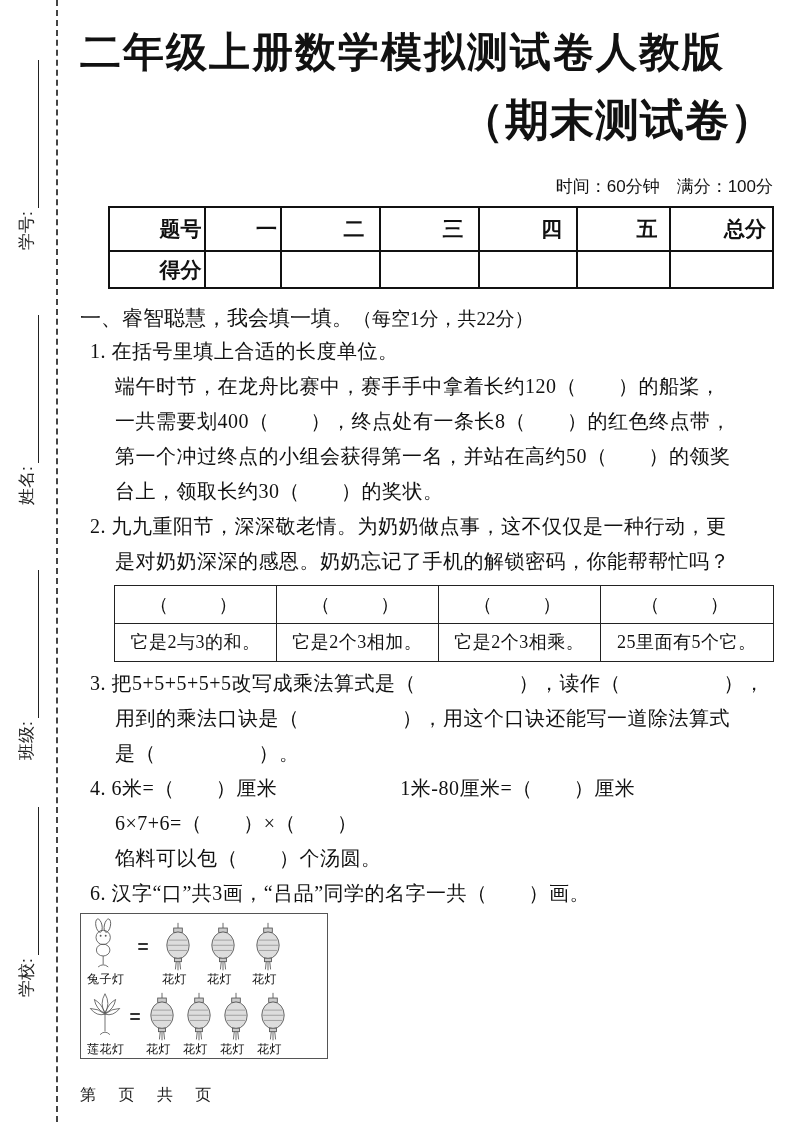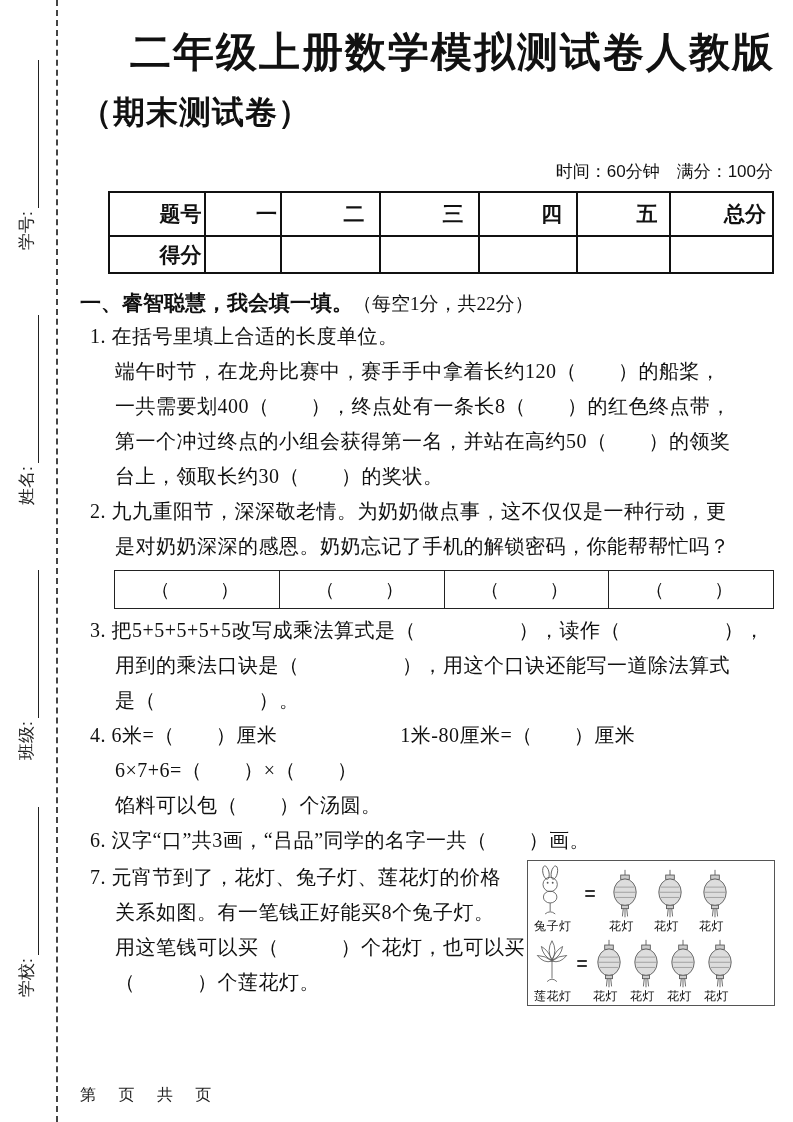--- a/index.html
+++ b/index.html
@@ -6,32 +6,32 @@
   .page{position:relative;width:793px;height:1122px;background:#fff;margin:0 auto;
         font-family:"Liberation Serif",serif;color:#111;overflow:hidden;}
   
   .seal-dash{position:absolute;left:56px;top:0;height:100%;width:0;border-left:2px dashed #444;}
   .seal-field{position:absolute;left:-69px;width:190px;height:26px;transform:rotate(-90deg);
               display:flex;align-items:flex-end;}
   .seal-label{font-family:"Liberation Sans",sans-serif;font-size:17px;line-height:24px;white-space:nowrap;color:#222;}
   .seal-line{flex:1;height:19px;border-bottom:1.6px solid #222;margin-left:3px;}
   
   .content{position:absolute;left:80px;top:0;width:695px;}
-  .title{margin-top:28px;text-align:right;font-family:"Liberation Sans",sans-serif;
+  .title{margin-top:28px;text-align:left;font-family:"Liberation Sans",sans-serif;
          font-weight:700;font-size:41px;letter-spacing:2px;line-height:1.2;}
-  .subtitle{margin-top:14px;text-align:left;font-family:"Liberation Sans",sans-serif;
-            font-weight:700;font-size:32px;letter-spacing:1px;}
+  .subtitle{margin-top:14px;text-align:right;font-family:"Liberation Sans",sans-serif;
+            font-weight:700;font-size:44px;letter-spacing:1px;}
   .meta{margin-top:25px;text-align:right;font-size:17px;font-family:"Liberation Sans",sans-serif;padding-right:2px;}
   table{border-collapse:collapse;}
   .score-table{margin:8px 0 0 28px;font-family:"Liberation Sans",sans-serif;}
   .score-table td{border:2px solid #111;text-align:center;font-weight:700;font-size:21px;padding-left:48px;}
   .score-table .r1 td{height:40px;}
   .score-table .r2 td{height:33px;text-align:center;}
   .sec-head{margin-top:14px;font-size:20px;line-height:30px;}
-  .sec-title{font-family:"Liberation Sans",sans-serif;font-weight:700;font-size:21px;}
+  .sec-title{font-family:"Liberation Sans",sans-serif;font-weight:400;font-size:21px;}
   .sec-note{font-size:19px;text-align:right;}
   .q{font-size:20px;line-height:35px;letter-spacing:0.5px;}
   .qline{padding-left:10px;white-space:nowrap;}
   .cont{padding-left:35px;}
   .clue-table{margin:6px 0 4px 34px;width:660px;}
   .clue-table td{border:1.6px solid #222;text-align:center;height:31px;font-size:18px;}
   .clue-table .blank-row td{font-size:19px;letter-spacing:4px;}
   
   .q7wrap{display:flex;margin-top:2px;}
   .q7text{flex:1;}
@@ -125,20 +125,26 @@
       <div class="qline">2. 九九重阳节，深深敬老情。为奶奶做点事，这不仅仅是一种行动，更</div>
       <div class="qline cont">是对奶奶深深的感恩。奶奶忘记了手机的解锁密码，你能帮帮忙吗？</div>
       <table class="clue-table">
         <tbody>
             <tr class="blank-row">
           <td>（　　）</td>
           <td>（　　）</td>
           <td>（　　）</td>
           <td>（　　）</td>
         </tr>
+        <tr>
+          <td>它是2与3的和。</td>
+          <td>它是2个3相加。</td>
+          <td>它是2个3相乘。</td>
+          <td>25里面有5个它。</td>
+        </tr>
       </tbody>
         </table>
     </div>
 
     <div class="q">
       <div class="qline">3. 把5+5+5+5+5改写成乘法算式是（　　　　　），读作（　　　　　），</div>
       <div class="qline cont">用到的乘法口诀是（　　　　　），用这个口诀还能写一道除法算式</div>
       <div class="qline cont">是（　　　　　）。</div>
     </div>
 
@@ -149,26 +155,20 @@
 
     <div class="q">
       <div class="qline cont">馅料可以包（　　）个汤圆。</div>
     </div>
 
     <div class="q">
       <div class="qline">6. 汉字“口”共3画，“吕品”同学的名字一共（　　）画。</div>
     </div>
 
     <div class="q q7wrap">
-      <div class="q7text">
-        <div class="qline">7. 元宵节到了，花灯、兔子灯、莲花灯的价格</div>
-        <div class="qline cont">关系如图。有一笔钱正好能买8个兔子灯。</div>
-        <div class="qline cont">用这笔钱可以买（　　　）个花灯，也可以买</div>
-        <div class="qline cont">（　　　）个莲花灯。</div>
-      </div>
       <div class="fig">
 
         <div class="fig-row r1">
           <div class="fig-item">
             <svg viewBox="0 0 40 64" width="34" height="54">
               <ellipse cx="14" cy="9" rx="3.6" ry="8" fill="none" stroke="#555" transform="rotate(-12 14 9)"></ellipse>
               <ellipse cx="24" cy="9" rx="3.6" ry="8" fill="none" stroke="#555" transform="rotate(12 24 9)"></ellipse>
               <circle cx="19" cy="23" r="8.5" fill="none" stroke="#555"></circle>
               <circle cx="16" cy="21" r="1.1" fill="#555"></circle>
               <circle cx="22" cy="21" r="1.1" fill="#555"></circle>

